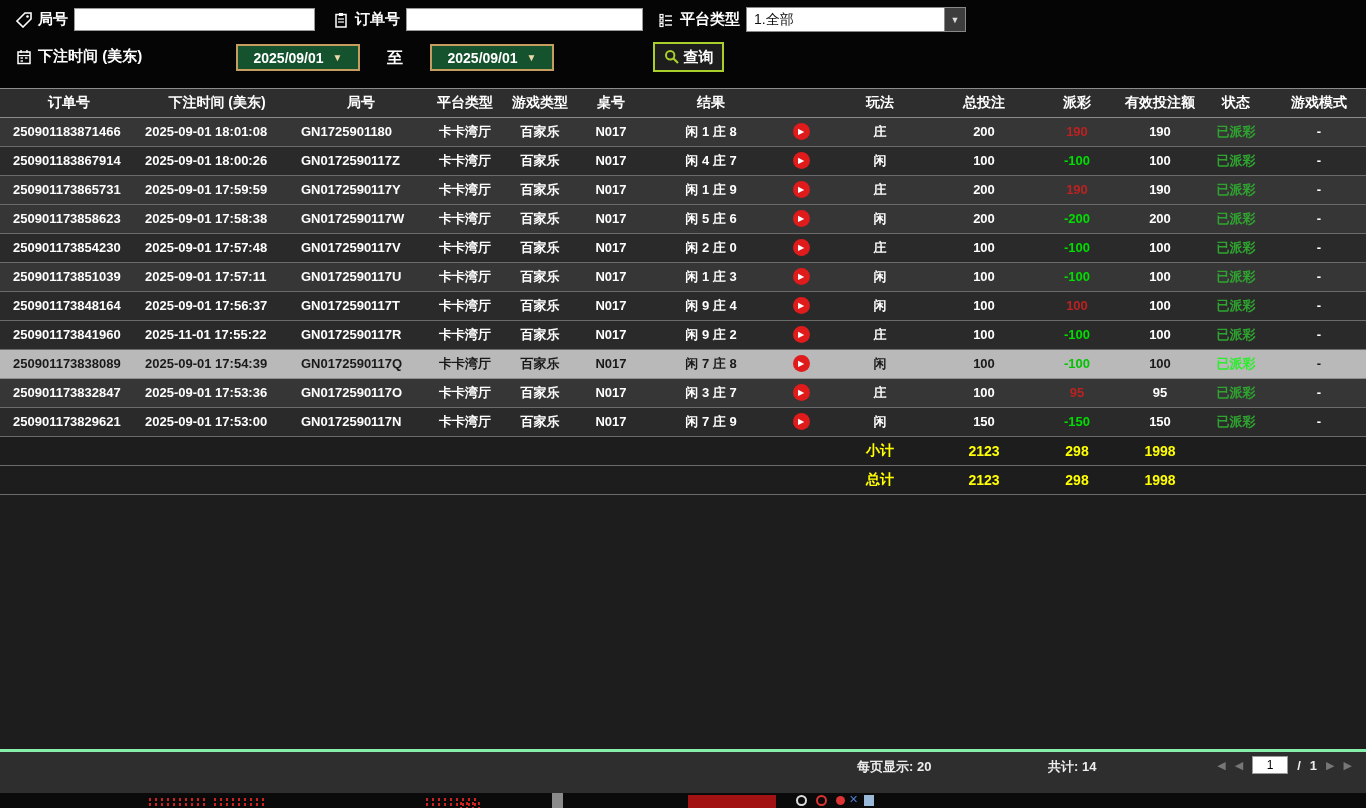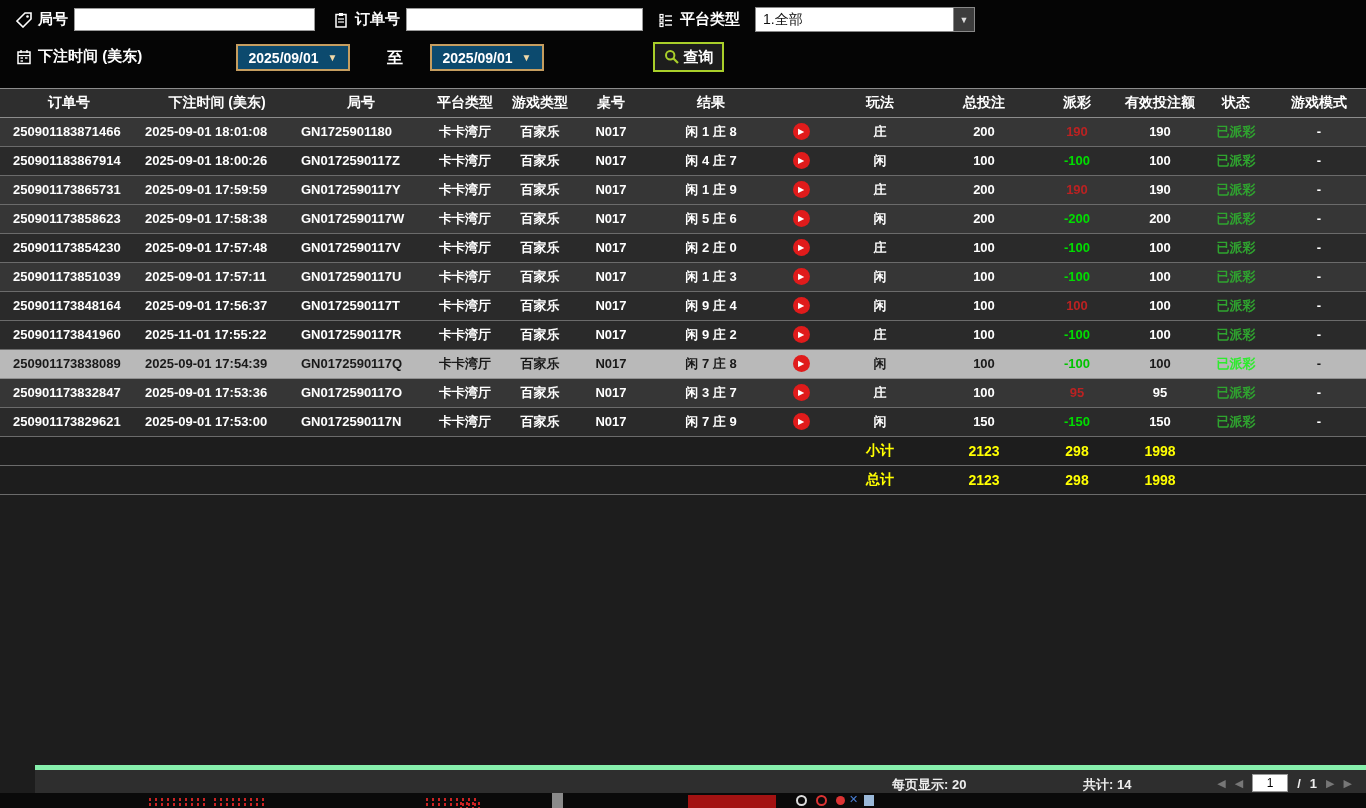--- a/index.html
+++ b/index.html
@@ -18,31 +18,31 @@
   .ficon { display:inline-flex; align-items:center; }
   input.txt {
     height:23px; border:1px solid #9a9a9a; background:#fff;
     font-size:13px; padding:0 5px; outline:none;
   }
   #g-round { left:8px; top:8px; }
   #g-order { left:325px; top:8px; }
   #g-platform { left:650px; top:7px; }
   .dropdown {
     width:220px; height:25px; background:#fff; border:1px solid #888;
-    display:flex; align-items:stretch; cursor:pointer;margin-left:9px;
+    display:flex; align-items:stretch; cursor:pointer;
   }
   .dd-text { flex:1; display:flex; align-items:center; padding-left:7px; font-size:14px; color:#111; }
   .dd-arrow {
     width:21px; background:#3d3d3d; color:#ddd; border-left:1px solid #888;
     display:flex; align-items:center; justify-content:center; font-size:9px;
   }
   #g-bettime { left:8px; top:47px; }
   .datebtn {
-    position:absolute; top:44px; width:114px; height:27px;
-    background:#0c4a6e; border:2px solid #c59d5f;
+    position:absolute; top:44px; width:124px; height:27px;
+    background:#14532d; border:2px solid #c59d5f;
     color:#fff; font-weight:bold; font-size:14px;
     display:flex; align-items:center; justify-content:center; gap:9px; cursor:pointer;
   }
   .datebtn .dd-caret { color:#f0d9a8; font-size:10px; }
   #date-from { left:228px; }
   #date-to   { left:422px; }
   #to-label  { position:absolute; left:379px; top:48px; color:#fff; font-weight:bold; font-size:16px; }
   #search-btn {
     position:absolute; left:645px; top:42px; width:71px; height:30px;
     background:#1d1d1d; border:2px solid #a9cf2a; color:#fff;
@@ -82,22 +82,22 @@
     display:inline-block; width:17px; height:17px; border-radius:50%;
     background:#e01b1b; color:#fff; font-size:8px; line-height:17px;
     text-align:center; vertical-align:middle; cursor:pointer;
   }
   tr.sumrow { background:#1d1d1d; }
   tr.sumrow td { color:#ffff00; font-size:14px; border-bottom:1px solid #6b6b6b; }
   .filler { flex:1; background:#1d1d1d; }
 
   
   .footerbar {
-    height:28px; background:#2e2e2e; border-top:5px solid #86efac;
-    position:relative; color:#eee; font-size:13px; font-weight:bold;margin-left:35px;
+    height:44px; background:#2e2e2e; border-top:3px solid #86efac;
+    position:relative; color:#eee; font-size:13px; font-weight:bold;
   }
   .footerbar .fb-item { position:absolute; top:6px; white-space:nowrap; }
   #per-page  { left:857px; }
   #tot-count { left:1048px; }
   .pager { position:absolute; right:14px; top:4px; display:flex; align-items:center; gap:9px; }
   .pg-arrow { color:#777; font-size:11px; cursor:pointer; }
   input.page {
     width:36px; height:18px; text-align:center; font-size:12px;
     border:1px solid #999; background:#fff;
   }

